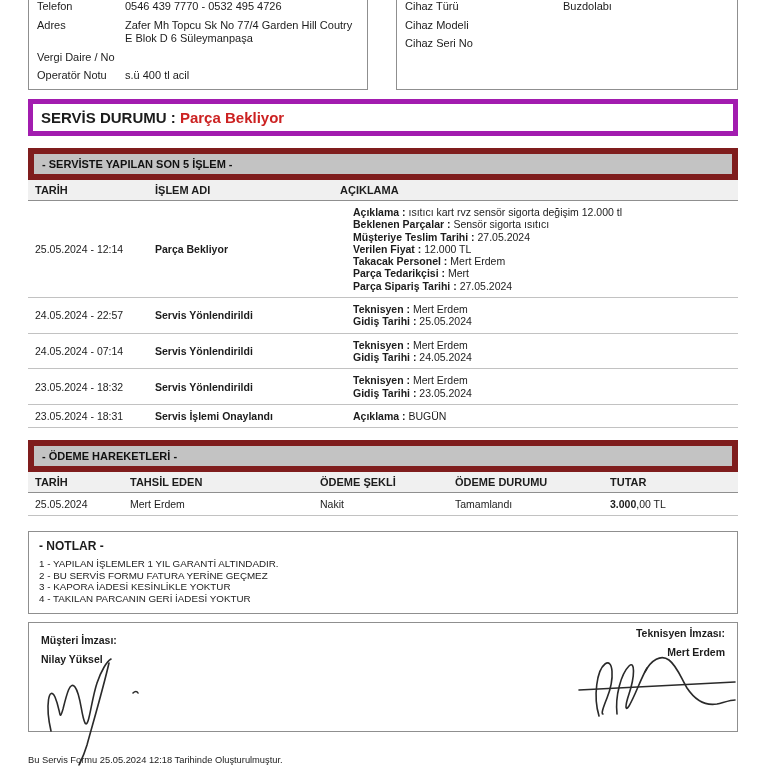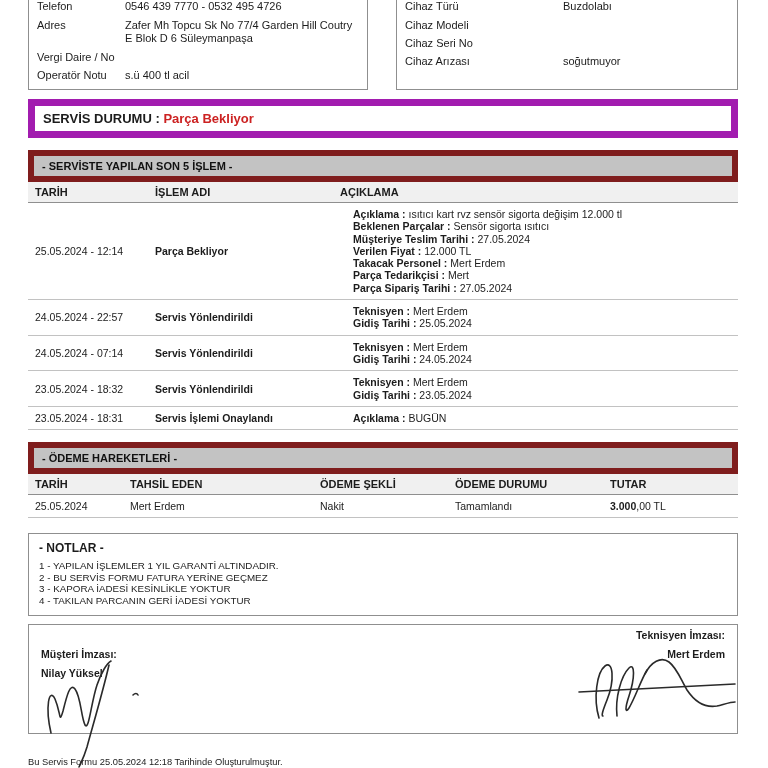--- a/index.html
+++ b/index.html
@@ -11,21 +11,21 @@
   .topboxes{display:flex;gap:28px;margin-top:-6px;}
   .infobox{border:1px solid #8f8f8f;background:#fff;box-sizing:border-box;padding:2px 0 4px 8px;}
   .infobox.left{width:340px;}
   .infobox.right{width:342px;}
   .inforow{display:flex;align-items:flex-start;padding:3px 0;}
   .inforow .lbl{font-weight:normal;font-size:11px;flex:0 0 88px;}
   .infobox.right .inforow .lbl{flex:0 0 158px;}
   .inforow .val{font-size:11px;line-height:13px;flex:1;padding-right:8px;}
 
   
-  .statusbox{border:7px solid #a21caf;margin-top:9px;padding:5px 8px;font-size:13px;font-weight:bold;}
+  .statusbox{border:5px solid #a21caf;margin-top:9px;padding:5px 8px;font-size:15px;font-weight:bold;}
   .status-red{color:#cc2222;}
 
   
   .secbar{background:#c3c3c3;border:6px solid #7f1d1d;margin-top:12px;
           padding:4px 8px;font-size:11px;font-weight:bold;color:#111;}
 
   
   .thead{display:grid;grid-template-columns:120px 185px 1fr;background:#f0f0f0;
          border-bottom:1px solid #8f8f8f;padding:4px 0 4px 7px;font-size:11px;font-weight:bold;}
   .op-row{display:grid;grid-template-columns:120px 185px 1fr;align-items:center;
@@ -43,21 +43,21 @@
   .pay-row{padding-top:5px;padding-bottom:5px;border-bottom:1px solid #c2c2c2;font-size:10.5px;}
   .amt-b{font-weight:bold;}
 
   
   .notesbox{border:1px solid #8f8f8f;margin-top:15px;padding:7px 10px 9px 10px;}
   .notes-title{font-size:12px;font-weight:bold;margin-bottom:5px;}
   .note-item{font-size:9.8px;line-height:11.5px;color:#222;}
 
   
   .sigbox{border:1px solid #8f8f8f;margin-top:8px;height:92px;position:relative;padding:8px 12px;box-sizing:content-box;}
-  .sig-left{position:absolute;left:12px;top:23px;}
+  .sig-left{position:absolute;left:12px;top:11px;}
   .sig-right{position:absolute;right:12px;top:4px;text-align:right;}
   .sig-label{font-size:10.5px;font-weight:bold;}
   .sig-name{font-size:10.5px;font-weight:bold;margin-top:7px;}
   .sig-svg{position:absolute;overflow:visible;}
   .sig-svg path{fill:none;stroke:#2a2a2a;stroke-width:1.6;stroke-linecap:round;}
 
   
   .created{margin-top:23px;font-size:9.3px;color:#222;}
 </style>
 </head>
@@ -90,24 +90,20 @@
           <span class="lbl">Cihaz Türü</span>
           <span class="val">Buzdolabı</span>
         </div>
         <div class="inforow">
           <span class="lbl">Cihaz Modeli</span>
           <span class="val"></span>
         </div>
         <div class="inforow">
           <span class="lbl">Cihaz Seri No</span>
           <span class="val"></span>
-        </div>
-        <div class="inforow">
-          <span class="lbl">Cihaz Arızası</span>
-          <span class="val">soğutmuyor</span>
         </div>
       </div>
     </div>
 
     <div class="statusbox">
       <span>SERVİS DURUMU :</span>
       <span class="status-red">Parça Bekliyor</span>
     </div>
 
     <div class="secbar">- SERVİSTE YAPILAN SON 5 İŞLEM -</div>

